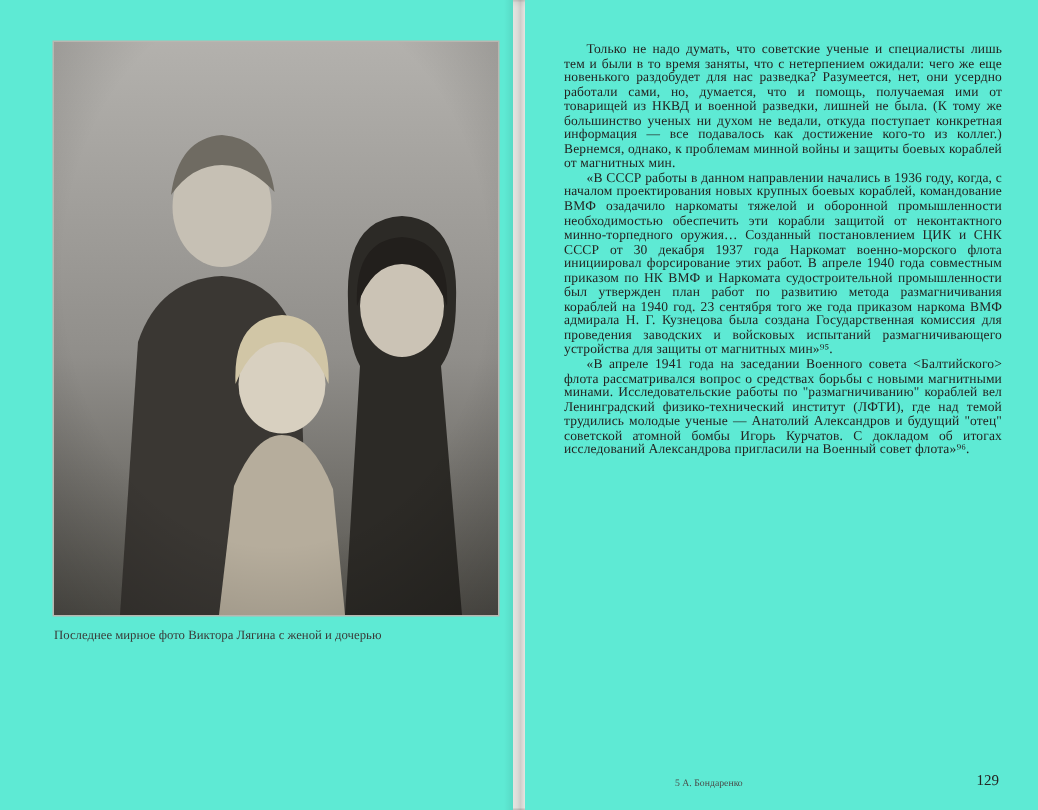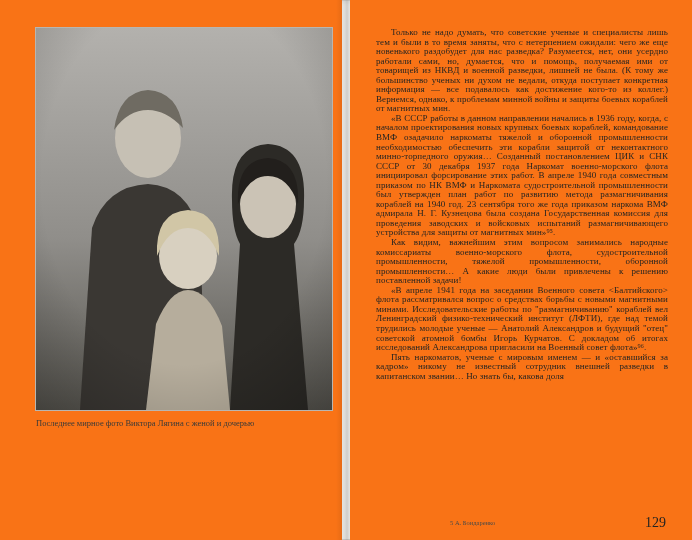--- a/index.html
+++ b/index.html
@@ -13,21 +13,21 @@
     width: 692px;
     height: 540px;
     background: #f6f5f1;
     box-shadow: inset 0 0 0 1px #d6d4d0, inset 0 2px 4px rgba(0,0,0,0.08);
     overflow: hidden;
   }
   .page {
     position: absolute;
     top: 0;
     height: 540px;
-    background: #f97316;
+    background: #5eead4;
   }
   .page.left  { left: 0;   width: 342px; }
   .page.right { left: 350px; width: 342px; }
   .gutter {
     position: absolute;
     left: 336px;
     top: 0;
     width: 22px;
     height: 540px;
     background: linear-gradient(to right,
@@ -79,21 +79,21 @@
     position: absolute;
     left: 100px;
     top: 519px;
     font-size: 6.5px;
     color: #4a4a48;
   }
   .page-number {
     position: absolute;
     right: 26px;
     top: 515px;
-    font-size: 14px;
+    font-size: 10px;
     color: #242422;
   }
 </style>
 </head>
 <body>
 
 <div class="spread">
 
   <div class="page left">
     <figure>
@@ -129,21 +129,19 @@
       <figcaption class="photo-caption">Последнее мирное фото Виктора Лягина с женой и дочерью</figcaption>
     </figure>
   </div>
 
   <div class="gutter"></div>
 
   <div class="page right">
     <div class="text-col">
       <p>Только не надо думать, что советские ученые и специалисты лишь тем и были в то время заняты, что с нетерпением ожидали: чего же еще новенького раздобудет для нас разведка? Разумеется, нет, они усердно работали сами, но, думается, что и помощь, получаемая ими от товарищей из НКВД и военной разведки, лишней не была. (К тому же большинство ученых ни духом не ведали, откуда поступает конкретная информация — все подавалось как достижение кого-то из коллег.) Вернемся, однако, к проблемам минной войны и защиты боевых кораблей от магнитных мин.</p>
       <p>«В СССР работы в данном направлении начались в 1936 году, когда, с началом проектирования новых крупных боевых кораблей, командование ВМФ озадачило наркоматы тяжелой и оборонной промышленности необходимостью обеспечить эти корабли защитой от неконтактного минно-торпедного оружия… Созданный постановлением ЦИК и СНК СССР от 30 декабря 1937 года Наркомат военно-морского флота инициировал форсирование этих работ. В апреле 1940 года совместным приказом по НК ВМФ и Наркомата судостроительной промышленности был утвержден план работ по развитию метода размагничивания кораблей на 1940 год. 23 сентября того же года приказом наркома ВМФ адмирала Н. Г. Кузнецова была создана Государственная комиссия для проведения заводских и войсковых испытаний размагничивающего устройства для защиты от магнитных мин»⁹⁵.</p>
-      <p>Как видим, важнейшим этим вопросом занимались народные комиссариаты военно-морского флота, судостроительной промышленности, тяжелой промышленности, оборонной промышленности… А какие люди были привлечены к решению поставленной задачи!</p>
       <p>«В апреле 1941 года на заседании Военного совета &lt;Балтийского&gt; флота рассматривался вопрос о средствах борьбы с новыми магнитными минами. Исследовательские работы по "размагничиванию" кораблей вел Ленинградский физико-технический институт (ЛФТИ), где над темой трудились молодые ученые — Анатолий Александров и будущий "отец" советской атомной бомбы Игорь Курчатов. С докладом об итогах исследований Александрова пригласили на Военный совет флота»⁹⁶.</p>
-      <p>Пять наркоматов, ученые с мировым именем — и «оставшийся за кадром» никому не известный сотрудник внешней разведки в капитанском звании… Но знать бы, какова доля</p>
     </div>
     <span class="signature-mark">5 А. Бондаренко</span>
     <span class="page-number">129</span>
   </div>
 
 </div>
 
 </body></html>

